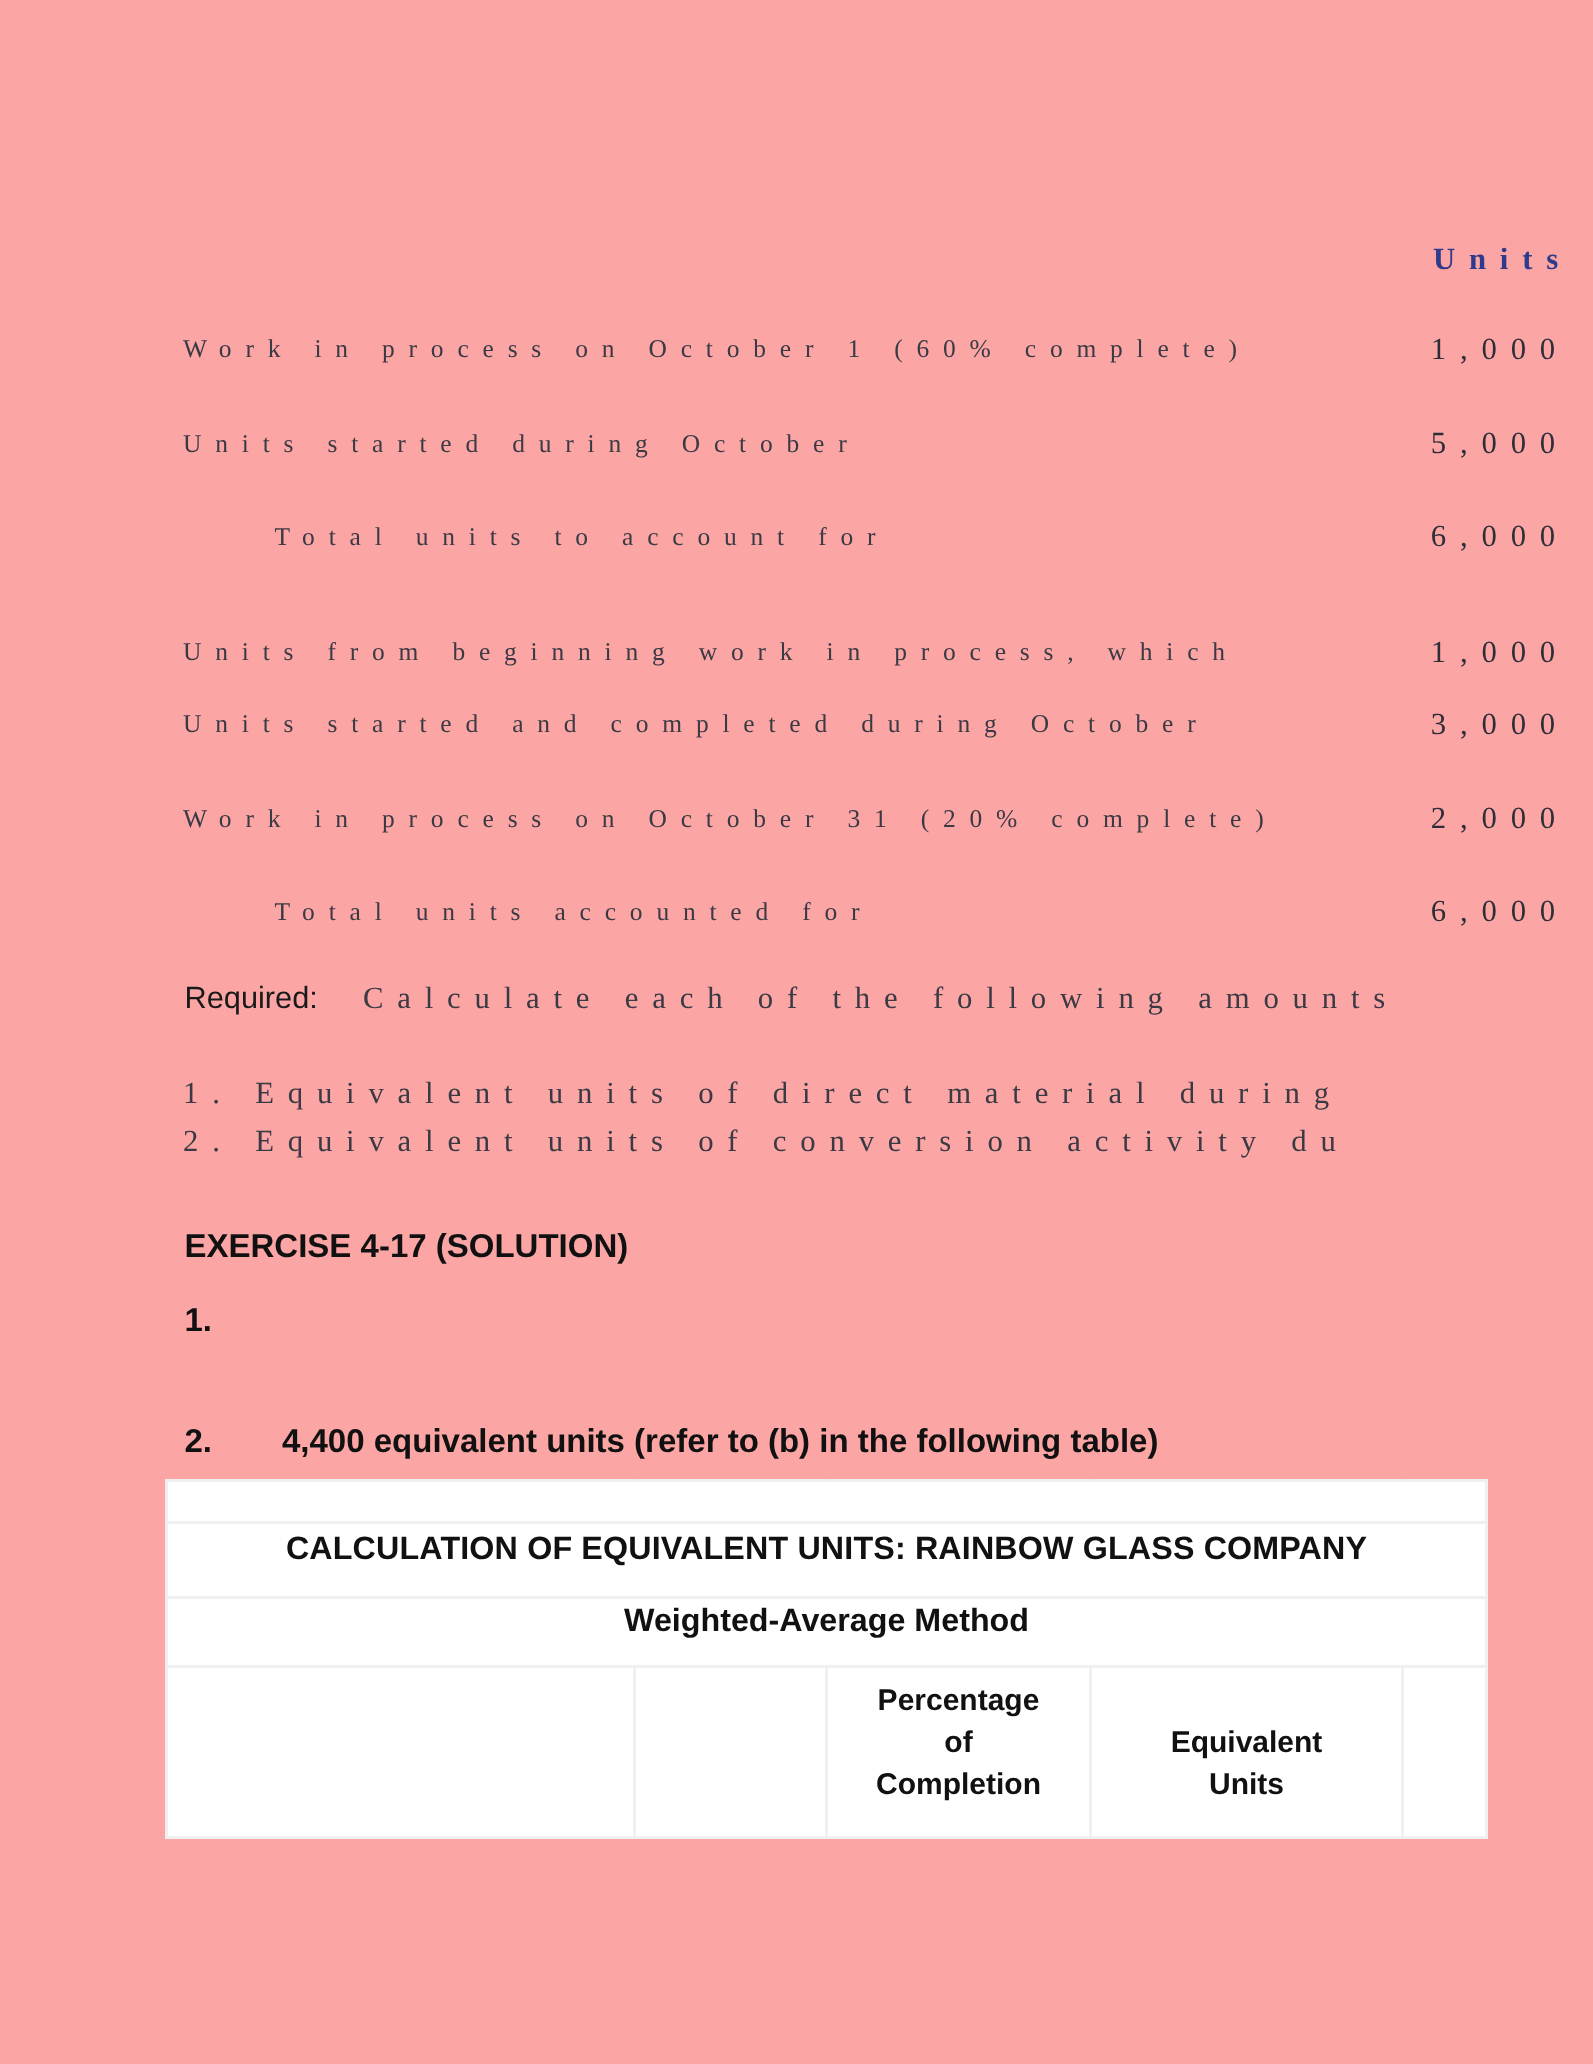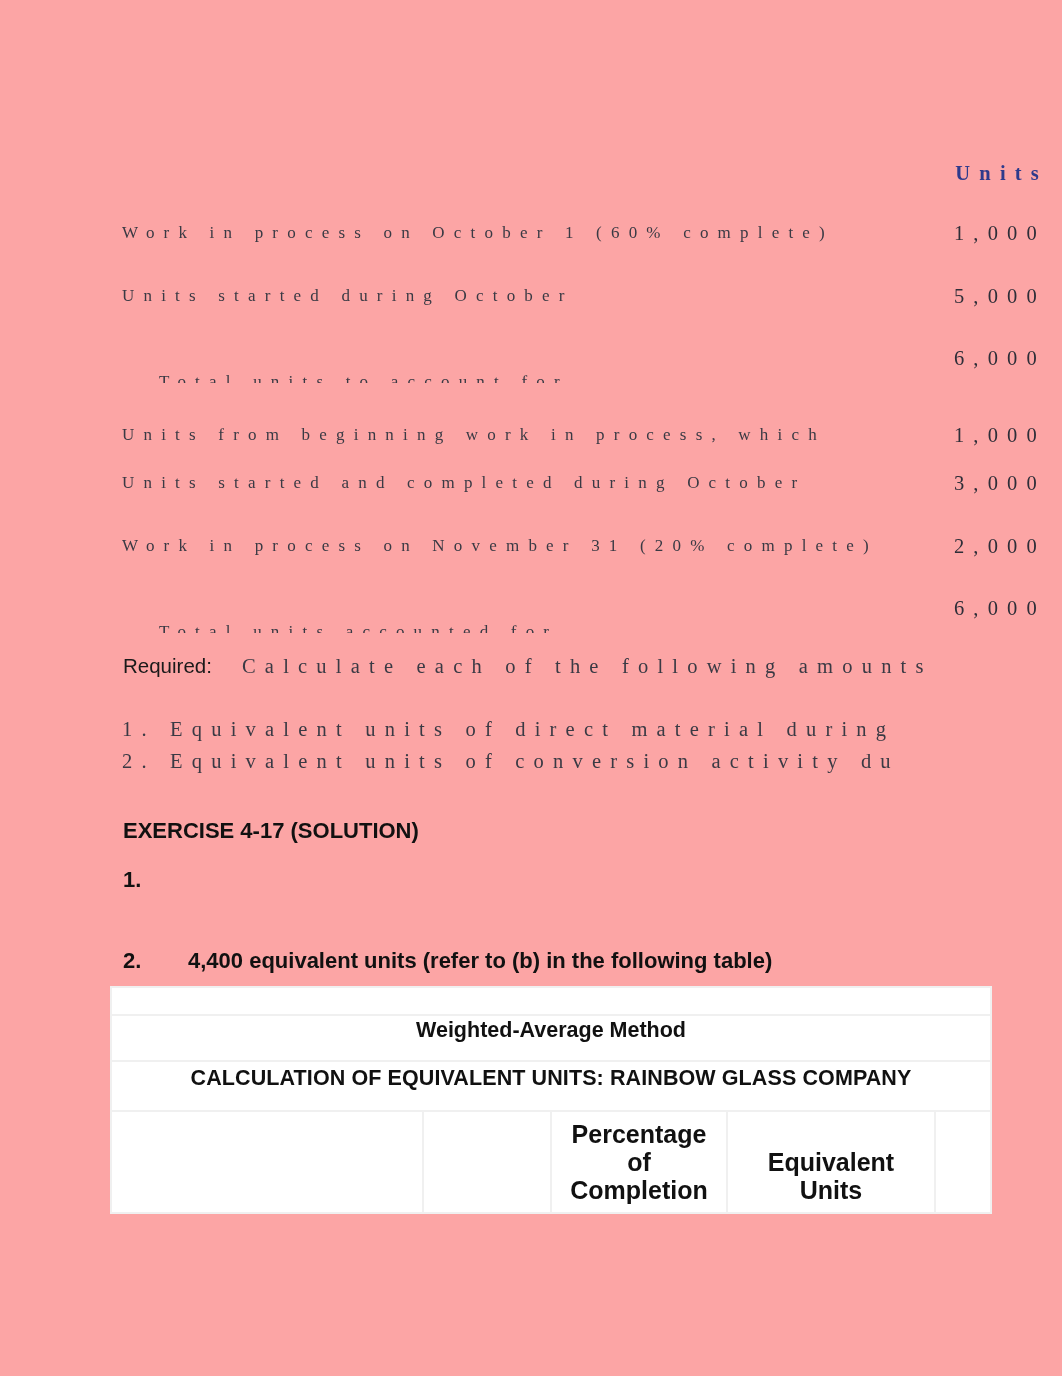--- a/index.html
+++ b/index.html
@@ -31,22 +31,21 @@
     left: 122px;
     top: 0;
     font-family: "Liberation Serif", "DejaVu Serif", serif;
     font-size: 17px;
     line-height: 30px;
     letter-spacing: 9.2px;
     color: #3a3a44;
     white-space: pre;
   }
   .spaced-label.indent {
-    left: 159px;
-    margin-top: 24px;
+    left: 183px;
   }
   .spaced-num {
     position: absolute;
     top: 0;
     right: 16px;
     font-family: "Liberation Serif", "DejaVu Serif", serif;
     font-size: 20.5px;
     line-height: 30px;
     letter-spacing: 9.2px;
     color: #2e2e38;
@@ -189,23 +188,23 @@
   .eq-table td.subtitle-cell {
     height: 42px;
     text-align: center;
     padding-top: 2px;
     font-size: 21.5px;
   }
   .eq-table td.hdr {
     height: 92px;
     text-align: center;
     vertical-align: bottom;
-    padding-bottom: 8px;
-    line-height: 28px;
-    font-size: 25px;
+    padding-bottom: 20px;
+    line-height: 28px;
+    font-size: 20px;
   }
   .eq-table td.hdr-blank {
     height: 92px;
   }
   .col-desc   { width: 312px; }
   .col-phys   { width: 128px; }
   .col-pct    { width: 176px; }
   .col-equiv  { width: 208px; }
   .col-last   { width: 56px; }
 </style>
@@ -235,21 +234,21 @@
     <span class="spaced-label">Units from beginning work in process, which</span>
     <span class="spaced-num">1,000</span>
   </div>
 
   <div class="spaced-row" style="top:468px;">
     <span class="spaced-label">Units started and completed during October</span>
     <span class="spaced-num">3,000</span>
   </div>
 
   <div class="spaced-row" style="top:531px;">
-    <span class="spaced-label">Work in process on November 31 (20% complete)</span>
+    <span class="spaced-label">Work in process on October 31 (20% complete)</span>
     <span class="spaced-num">2,000</span>
   </div>
 
   <div class="spaced-row" style="top:593px;">
     <span class="spaced-label indent">Total units accounted for</span>
     <span class="spaced-num">6,000</span>
   </div>
 
   <div class="required-row">
     <span class="required-bold">Required:</span>
@@ -280,24 +279,24 @@
       <col class="col-phys">
       <col class="col-pct">
       <col class="col-equiv">
       <col class="col-last">
     </colgroup>
     <tbody>
       <tr>
         <td class="blank-strip" colspan="5"></td>
       </tr>
       <tr>
-        <td class="subtitle-cell" colspan="5">Weighted-Average Method</td>
+        <td class="title-cell" colspan="5">CALCULATION OF EQUIVALENT UNITS: RAINBOW GLASS COMPANY</td>
       </tr>
       <tr>
-        <td class="title-cell" colspan="5">CALCULATION OF EQUIVALENT UNITS: RAINBOW GLASS COMPANY</td>
+        <td class="subtitle-cell" colspan="5">Weighted-Average Method</td>
       </tr>
       <tr>
         <td class="hdr-blank"></td>
         <td class="hdr-blank"></td>
         <td class="hdr" style="white-space:pre-line;">Percentage
 of
 Completion</td>
         <td class="hdr" style="white-space:pre-line;">Equivalent
 Units</td>
         <td class="hdr-blank"></td>

